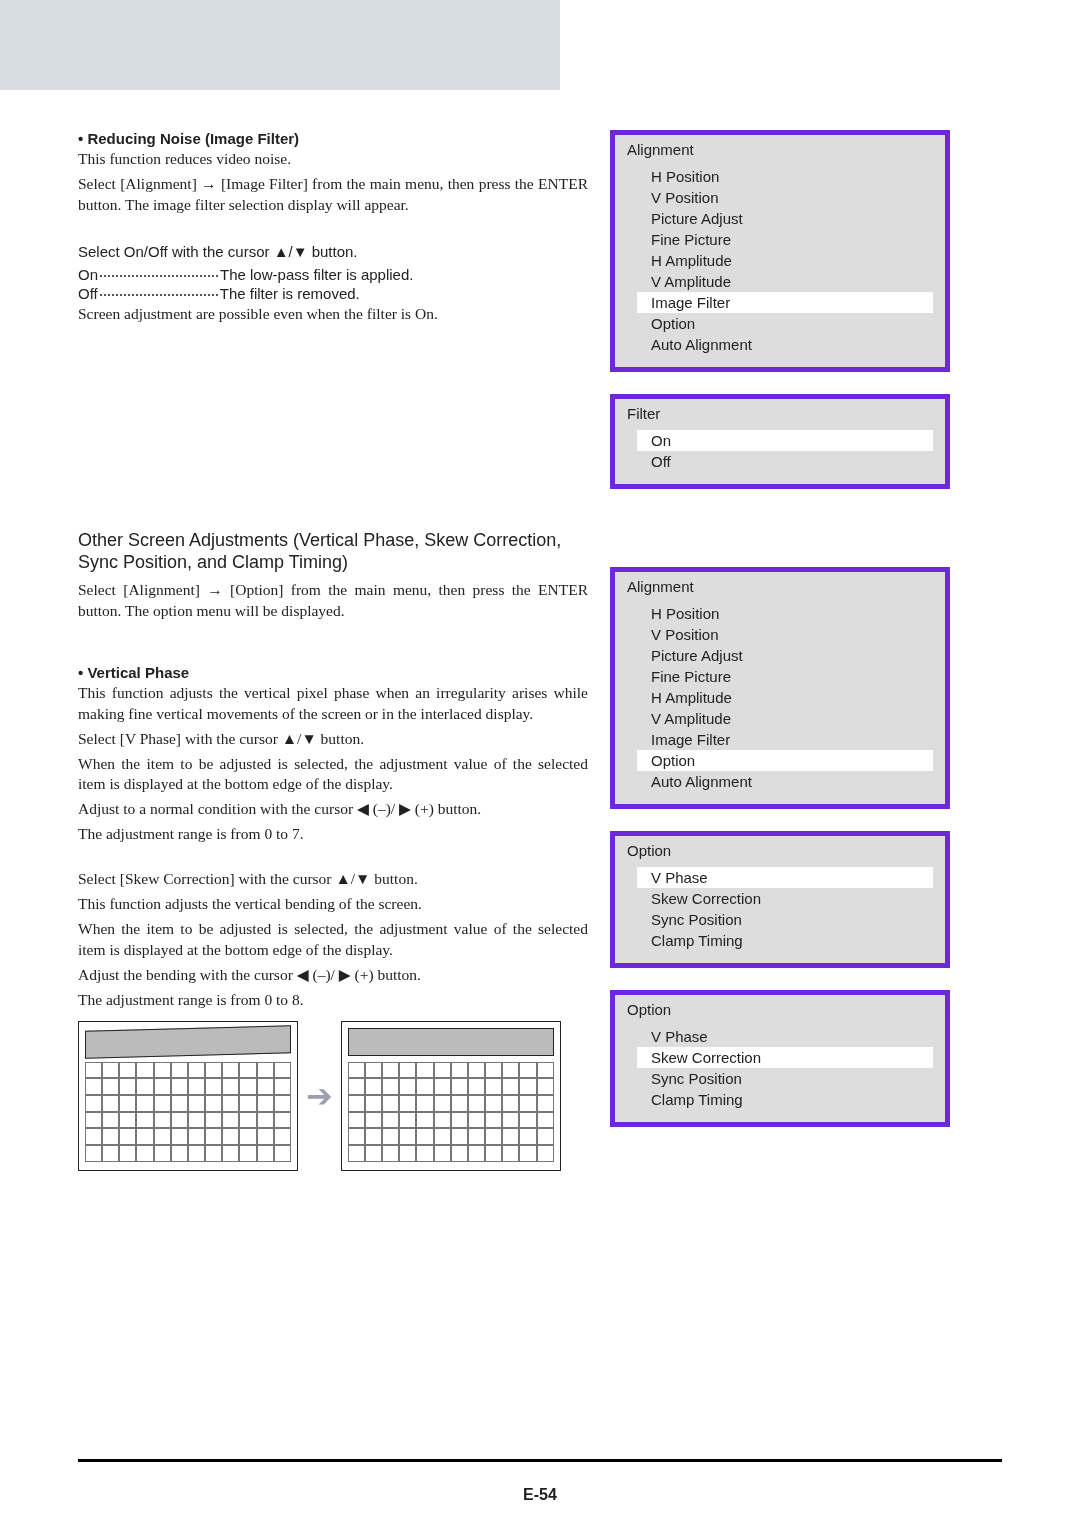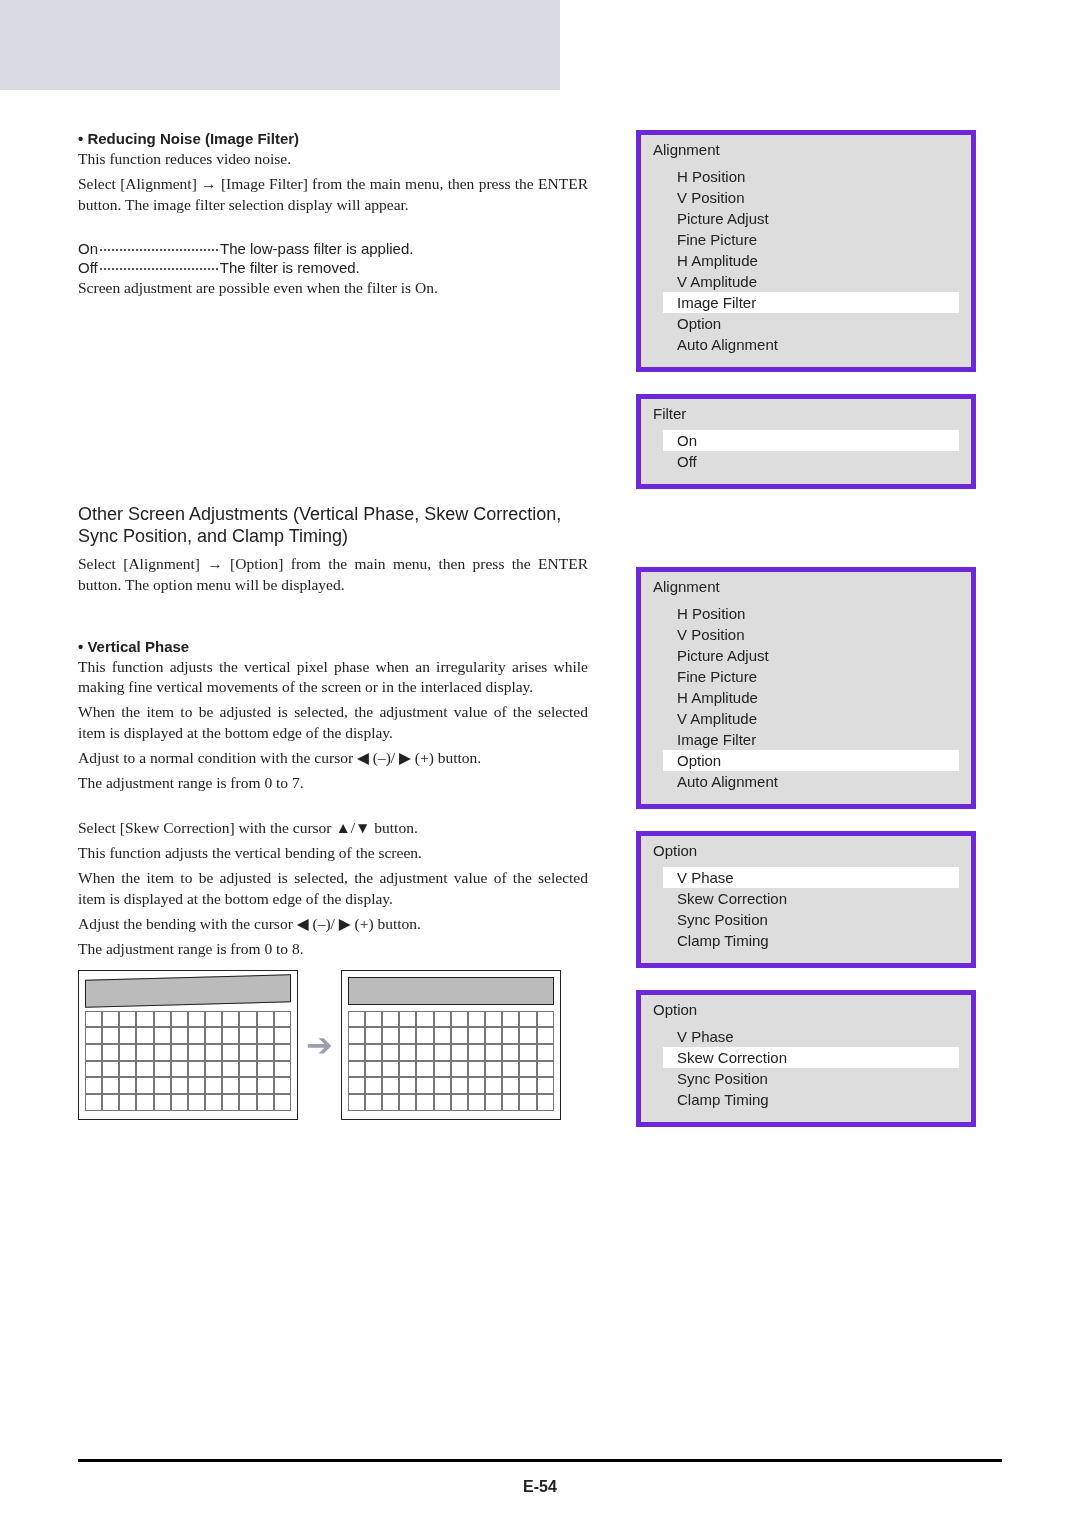--- a/index.html
+++ b/index.html
@@ -19,21 +19,21 @@
   .top-band {
     position: absolute;
     top: 0; left: 0;
     height: 90px;
     width: 560px;
     background: #d7dce3;
   }
   .content {
     position: relative;
     display: flex;
-    gap: 48px;
+    gap: 22px;
   }
   .col-left {
     width: 510px;
   }
   .col-right {
     width: 340px;
   }
   .section-title {
     font-family: Helvetica, Arial, sans-serif;
     font-weight: normal;
@@ -135,21 +135,21 @@
 
   .page-rule {
     position: absolute;
     left: 78px;
     right: 78px;
     bottom: 66px;
     border-top: 3px solid #000;
   }
   .page-num {
     position: absolute;
-    bottom: 32px;
+    bottom: 24px;
     width: 100%;
     left: 0;
     text-align: center;
     font-family: Helvetica, Arial, sans-serif;
     font-weight: bold;
     font-size: 16px;
   }
 </style>
 </head>
 <body>
@@ -162,20 +162,21 @@
     <div class="col-left">
 
       <div style="height:52px"></div>
 
       <div class="sub-title" style="margin-top:0">• Reducing Noise (Image Filter)</div>
       <p>This function reduces video noise.</p>
       <p>Select [Alignment] → [Image Filter] from the main menu, then press the ENTER button. The image filter selection display will appear.</p>
 
       <div style="height:18px"></div>
 
+      <p class="sans-line">Select On/Off with the cursor ▲/▼ button.</p>
       <div class="dotted-row">
         <span class="label">On</span>
         <span class="dots"></span>
         <span class="val">The low-pass filter is applied.</span>
       </div>
       <div class="dotted-row">
         <span class="label">Off</span>
         <span class="dots"></span>
         <span class="val">The filter is removed.</span>
       </div>
@@ -183,20 +184,21 @@
 
       <div style="height:200px"></div>
 
       <div class="section-title">Other Screen Adjustments (Vertical Phase, Skew Correction, Sync Position, and Clamp Timing)</div>
       <p>Select [Alignment] → [Option] from the main menu, then press the ENTER button. The option menu will be displayed.</p>
 
       <div style="height:18px"></div>
 
       <div class="sub-title">• Vertical Phase</div>
       <p>This function adjusts the vertical pixel phase when an irregularity arises while making fine vertical movements of the screen or in the interlaced display.</p>
+      <p>Select [V Phase] with the cursor ▲/▼ button.</p>
       <p>When the item to be adjusted is selected, the adjustment value of the selected item is displayed at the bottom edge of the display.</p>
       <p>Adjust to a normal condition with the cursor ◀ (–)/ ▶ (+) button.</p>
       <p>The adjustment range is from 0 to 7.</p>
 
       <div style="height:18px"></div>
 
       <p>Select [Skew Correction] with the cursor ▲/▼ button.</p>
       <p>This function adjusts the vertical bending of the screen.</p>
       <p>When the item to be adjusted is selected, the adjustment value of the selected item is displayed at the bottom edge of the display.</p>
       <p>Adjust the bending with the cursor ◀ (–)/ ▶ (+) button.</p>

